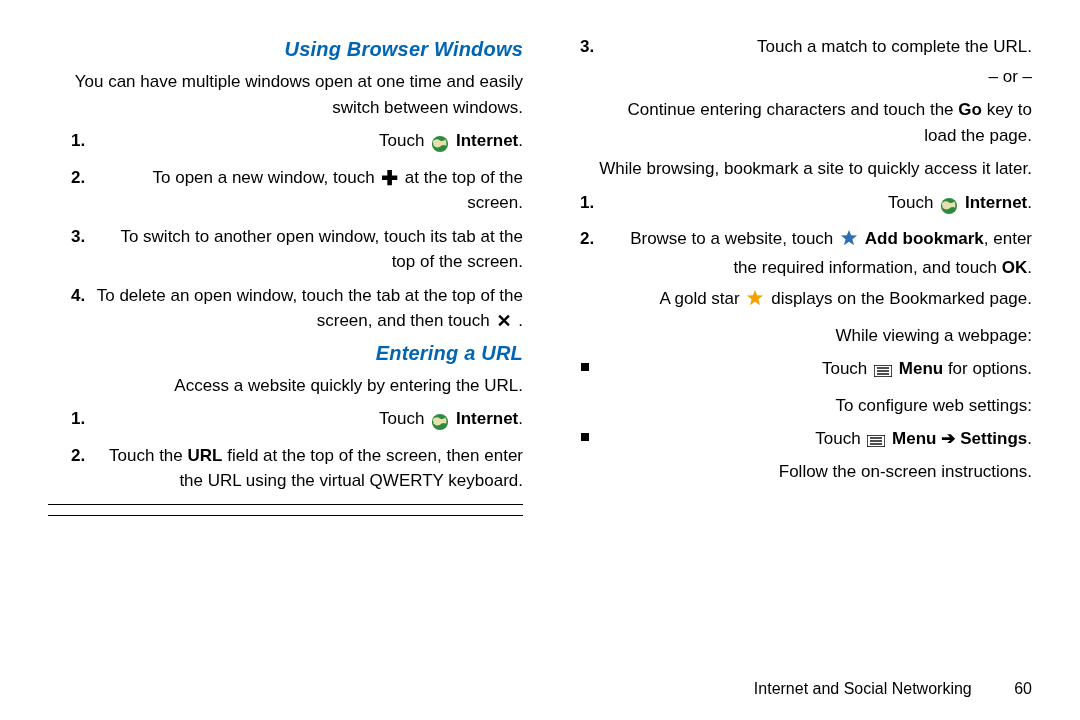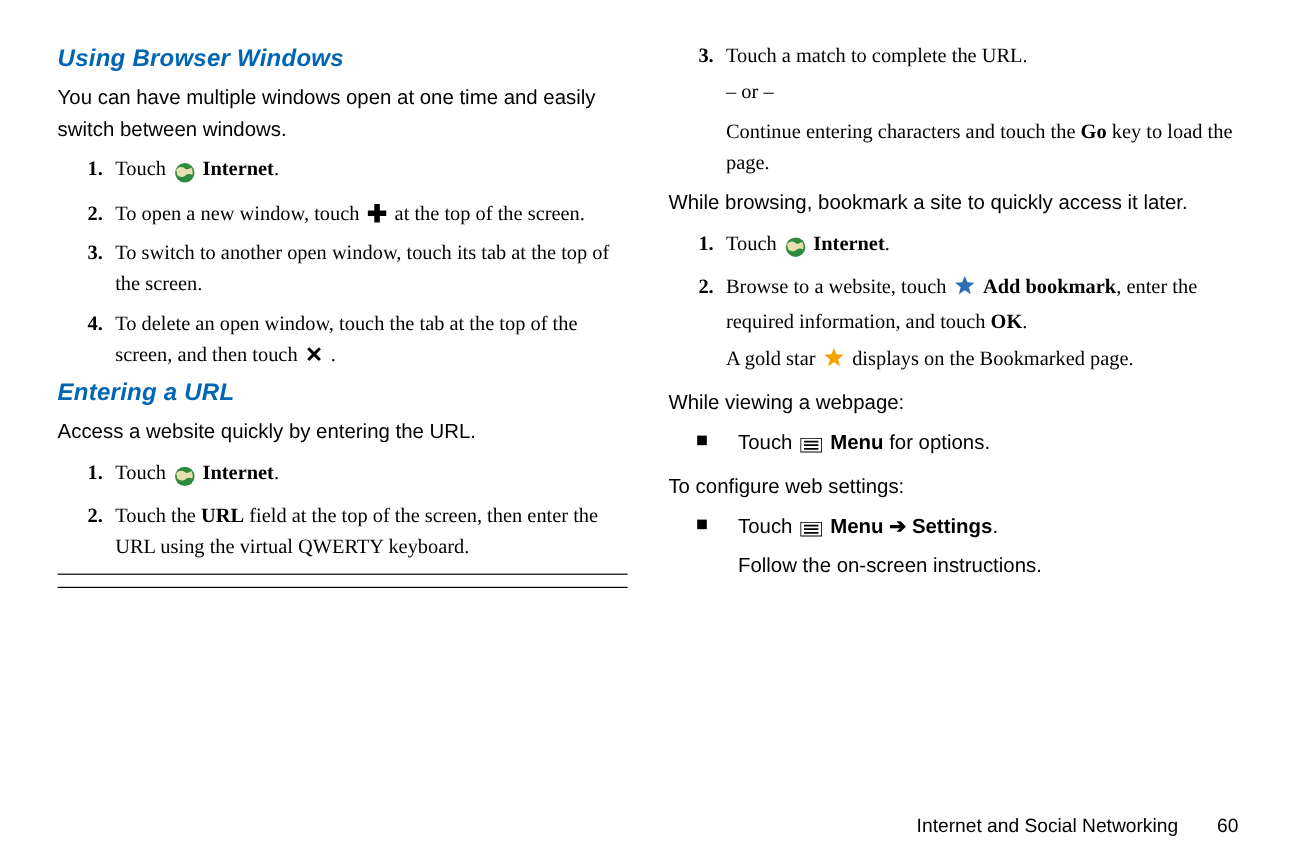--- a/index.html
+++ b/index.html
@@ -7,52 +7,53 @@
     width:1080px;height:720px;
     font-family:Helvetica,Arial,sans-serif;
     color:#000;
     box-sizing:border-box;
     padding:32px 48px 24px 48px;
     position:relative;
   }
   .cols{
     display:flex;
     gap:34px;
+    text-align:right;
   }
   .col{flex:1;min-width:0}
   h2{
     color:#0066b3;
     font-style:italic;
     font-weight:700;
     font-size:20px;
     margin:6px 0 8px 0;
     letter-spacing:0.2px;
   }
   p,li{font-size:17px;line-height:1.5;}
   p{margin:4px 0 8px 0;}
-  ol{margin:2px 0 8px 0;padding-left:42px;font-family:Liberation Serif, serif;}
+  ol{margin:2px 0 8px 0;padding-left:42px;}
   ol li{padding-left:6px;margin-bottom:8px;}
   ol li::marker{font-weight:700;}
   .bold{font-weight:700}
   .icon{display:inline-block;vertical-align:-3px;margin:0 2px;}
   .globe{width:18px;height:18px;vertical-align:-4px}
   .plus{font-weight:900;font-size:20px;line-height:0;vertical-align:-2px}
   .xmark{font-weight:700;font-size:18px;line-height:0;vertical-align:-1px}
   hr.rule{border:none;border-top:1.5px solid #000;margin:10px 0 10px 0}
   .note-block{padding:4px 0 4px 0;margin-left:8px}
   ul.square{list-style:none;margin:2px 0 8px 0;padding-left:42px}
   ul.square li{position:relative;padding-left:16px;margin-bottom:8px}
   ul.square li::before{content:"";position:absolute;left:-18px;top:7px;width:8px;height:8px;background:#000}
   .arrow{font-weight:700}
   .footer{
     position:absolute;
     bottom:22px;right:48px;
     font-size:16px;
   }
-  .footer .pgnum{margin-left:28px}
+  .footer .pgnum{margin-left:38px}
   
   svg{display:inline-block}
 </style>
 </head>
 <body>
 
 <div class="cols">
 
   <div class="col">
     <h2>Using Browser Windows</h2>

